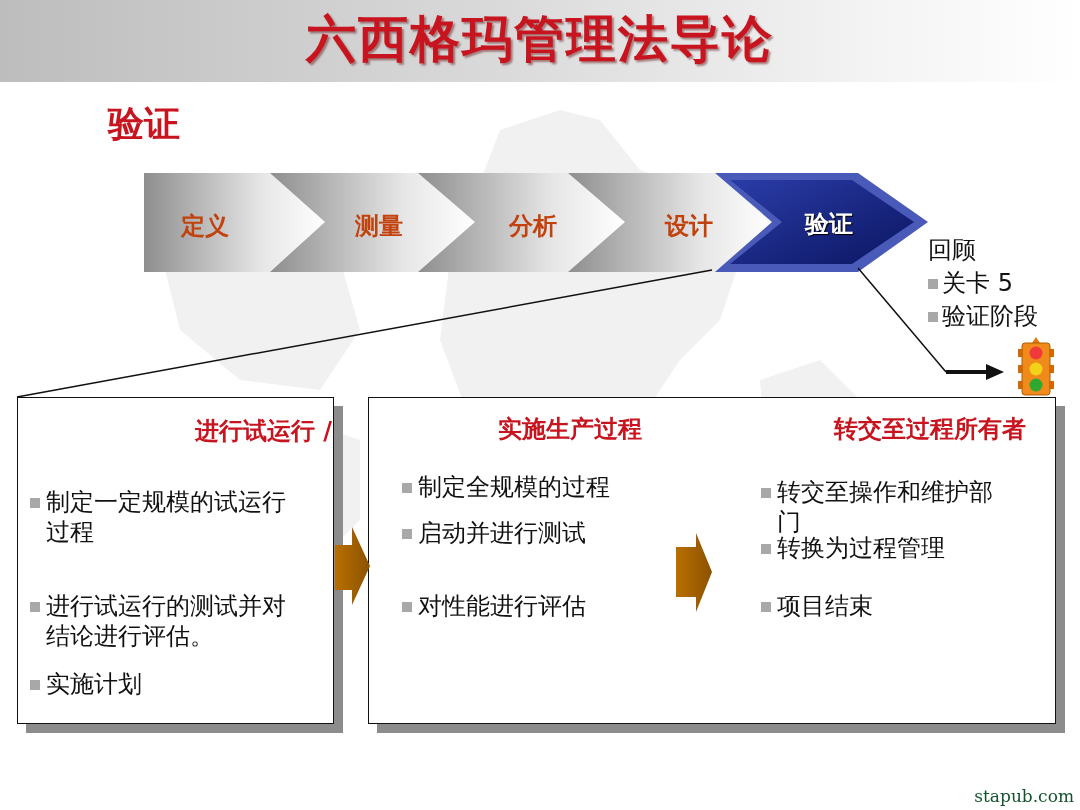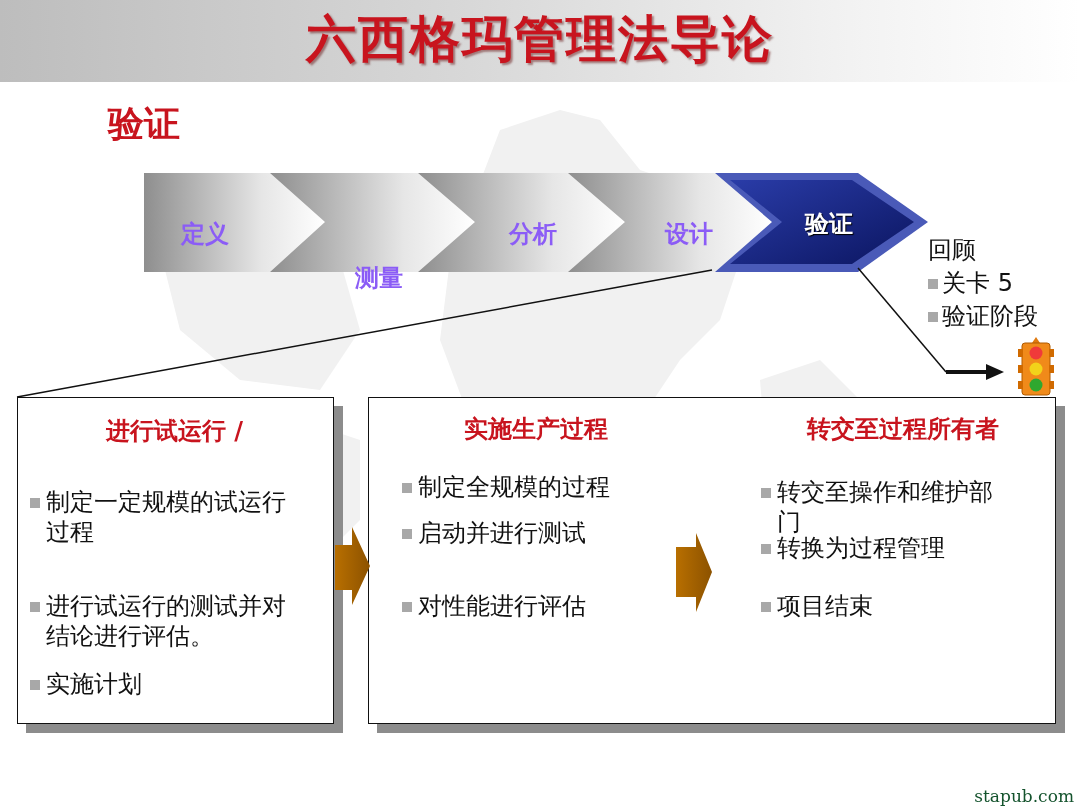--- a/index.html
+++ b/index.html
@@ -18,37 +18,37 @@
     font-size: 50px; font-weight: bold; color: #c8141e; letter-spacing: 2px;
     text-shadow: 2px 2px 2px rgba(90,0,0,0.45);
     font-family: Liberation Serif, serif;
   }
   .subtitle {
     position: absolute; left: 108px; top: 100px;
     font-size: 36px; font-weight: bold; color: #c8141e;
   }
   .chevrons { position: absolute; left: 0; top: 0; width: 1080px; height: 810px; }
   .chev-label {
-    position: absolute; top: 218px; font-size: 24px; font-weight: bold; color: #8b5cf6;
+    position: absolute; top: 210px; font-size: 24px; font-weight: bold; color: #c2410c;
     width: 110px; text-align: center;
   }
   .chev-label.active { color: #ffffff; text-shadow: 1px 1px 1px #000; }
   .review {
     position: absolute; left: 928px; top: 234px; font-size: 24px; color: #111; line-height: 33px;
   }
   .review .item { display: flex; align-items: center; }
   .sq { display: inline-block; width: 10px; height: 10px; background: #a8a8a8; margin-right: 4px; flex: none; }
   .box {
     position: absolute; background: #ffffff; border: 1.5px solid #111;
     box-shadow: 9px 9px 0 #8c8c8c;
   }
   .box-left { left: 17px; top: 397px; width: 315px; height: 325px; }
   .box-right { left: 368px; top: 397px; width: 686px; height: 325px; }
   .col-head {
-    position: absolute; font-size: 24px; font-weight: bold; color: #c8141e; text-align: center; line-height: 30px;
+    position: absolute; font-size: 24px; font-weight: bold; color: #c8141e; text-align: right; line-height: 30px;
   }
   .bullet {
     position: absolute; display: flex; align-items: flex-start; font-size: 24px; color: #111; line-height: 30px;
   }
   .bullet .sq { margin-top: 11px; margin-right: 6px; }
   .watermark {
     position: absolute; right: 6px; bottom: 4px; font-family: "DejaVu Serif", "Liberation Serif", serif;
     font-size: 17px; color: #14532d;
   }
   .overlay-svg { position: absolute; left: 0; top: 0; }
@@ -103,21 +103,21 @@
   </g>
 
   <line x1="712" y1="270" x2="17" y2="397" stroke="#111" stroke-width="1.5"></line>
 
   <line x1="858" y1="268" x2="946" y2="372" stroke="#111" stroke-width="1.5"></line>
   <line x1="946" y1="372" x2="990" y2="372" stroke="#111" stroke-width="4"></line>
   <polygon points="986,364 1004,372 986,380" fill="#111"></polygon>
 </svg>
 
 <div class="chev-label" style="left:150px;">定义</div>
-<div class="chev-label" style="left:324px;margin-top:44px;">测量</div>
+<div class="chev-label" style="left:324px;">测量</div>
 <div class="chev-label" style="left:478px;">分析</div>
 <div class="chev-label" style="left:634px;">设计</div>
 <div class="chev-label active" style="left:774px;top:208px;">验证</div>
 
 <div class="review">
   <div>回顾</div>
   <div class="item">
     <span class="sq"></span>
     <span>关卡 5</span>
   </div>

